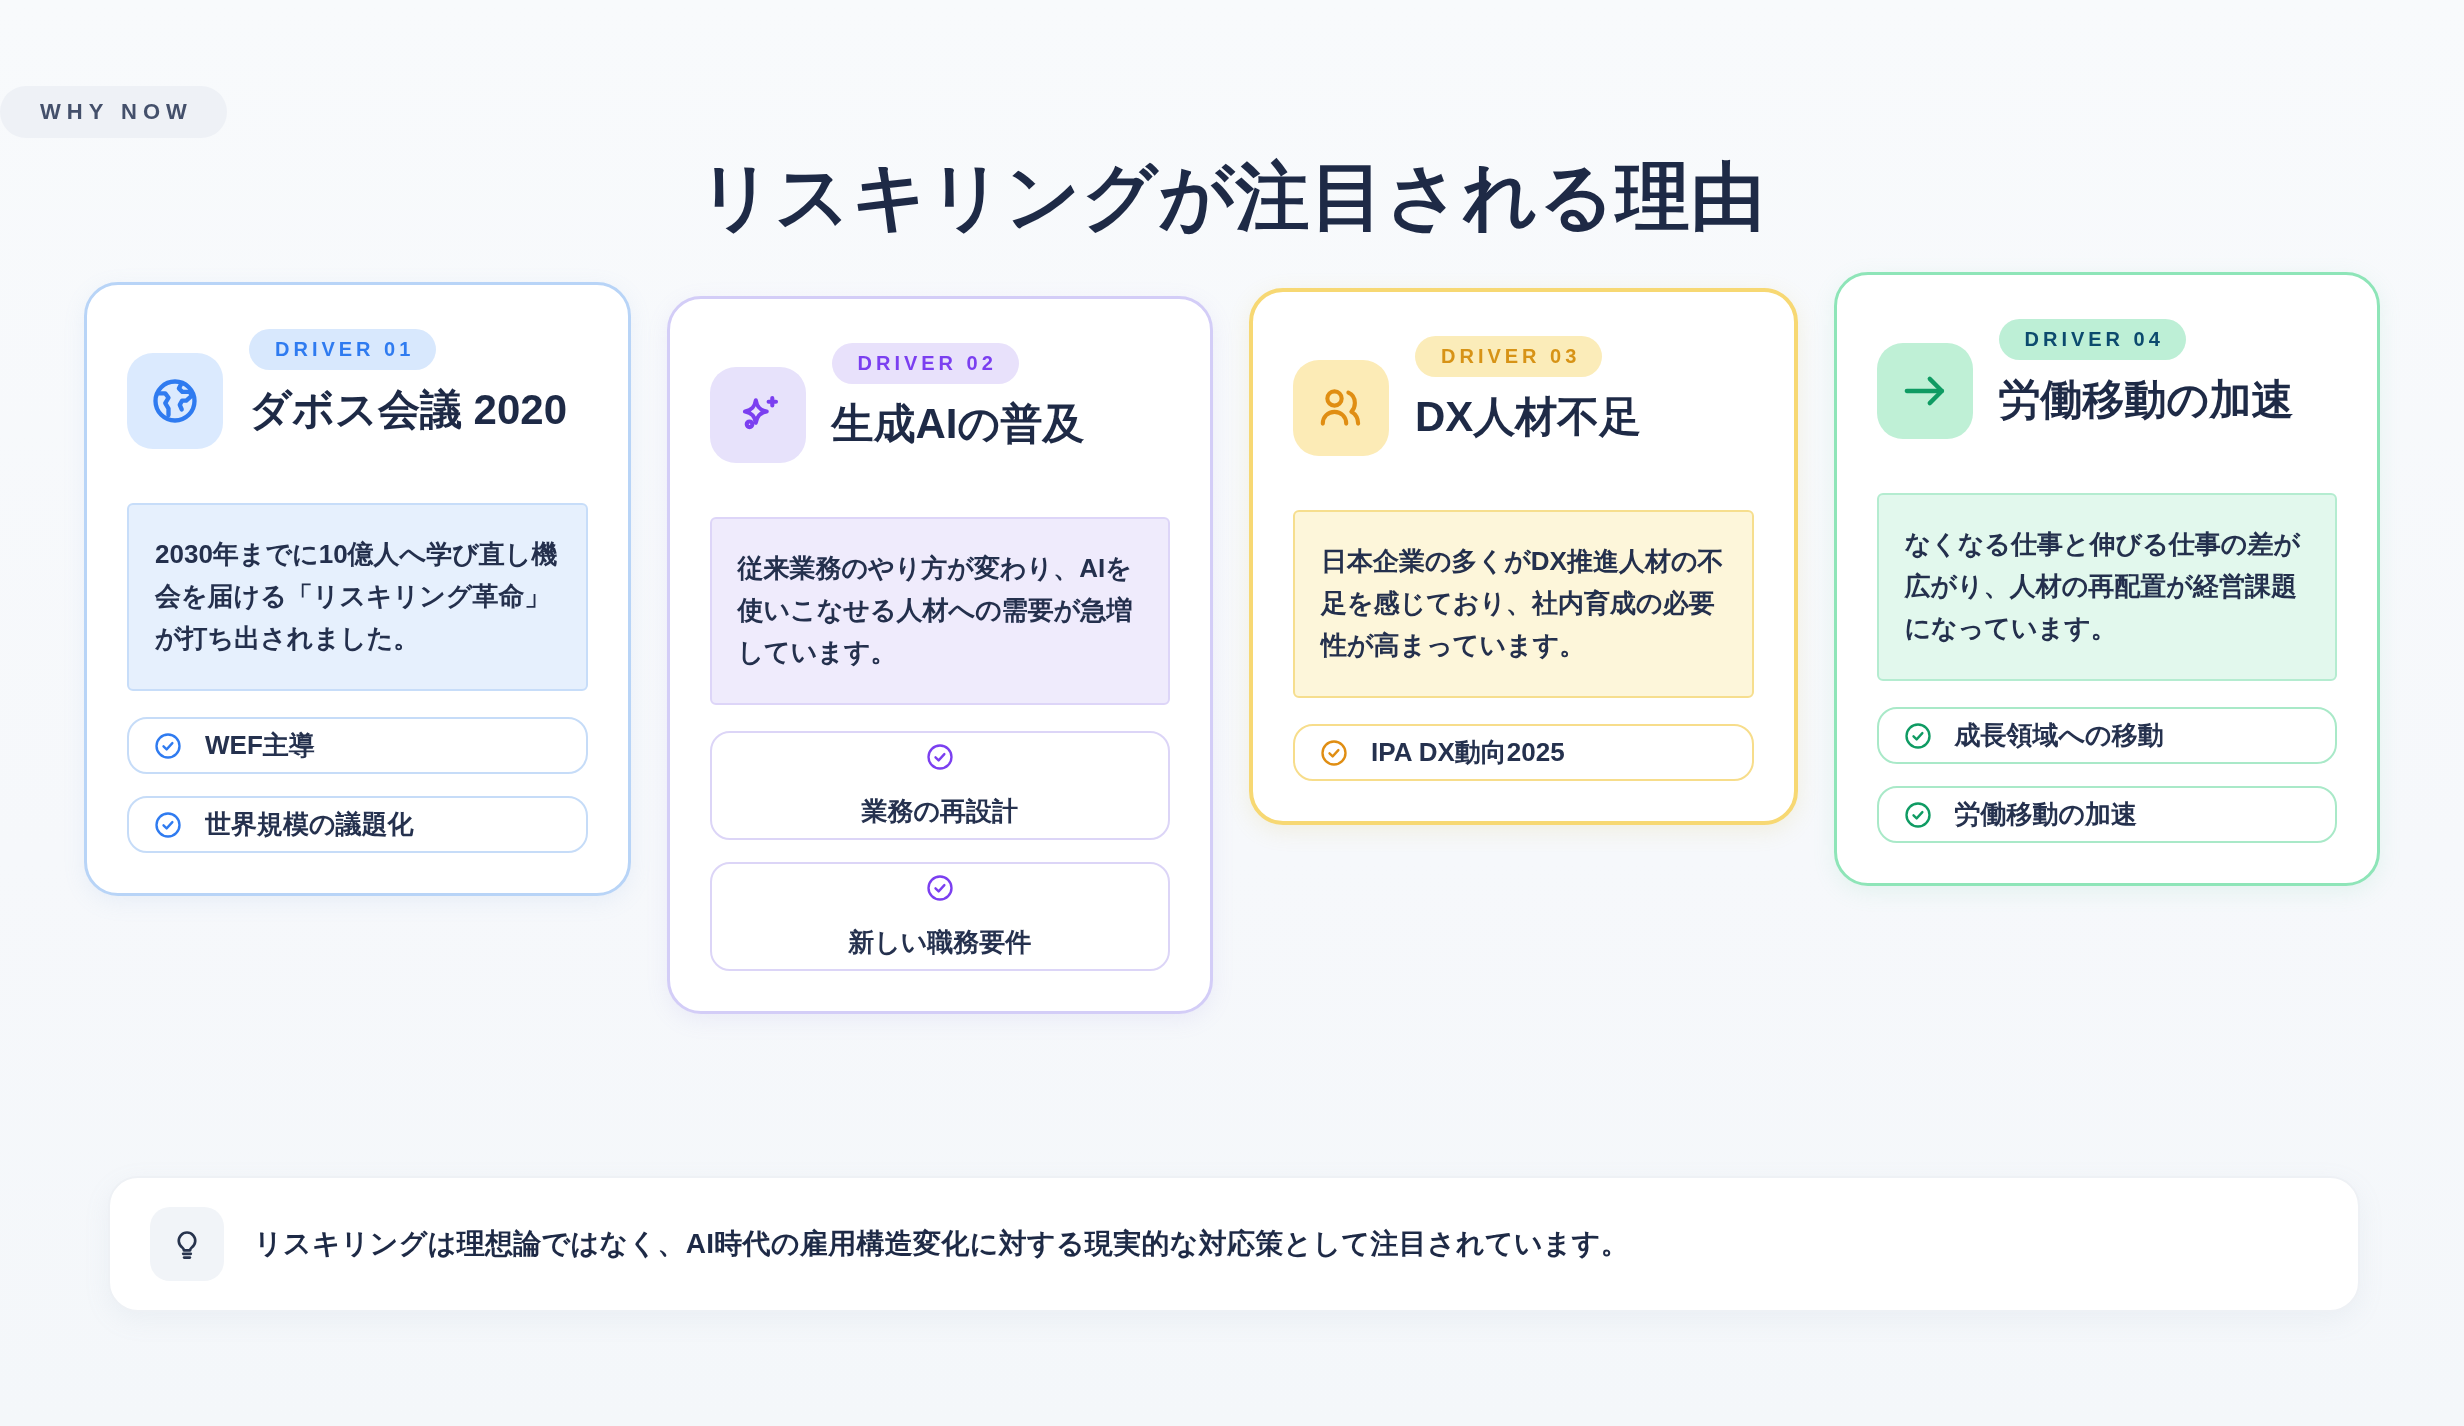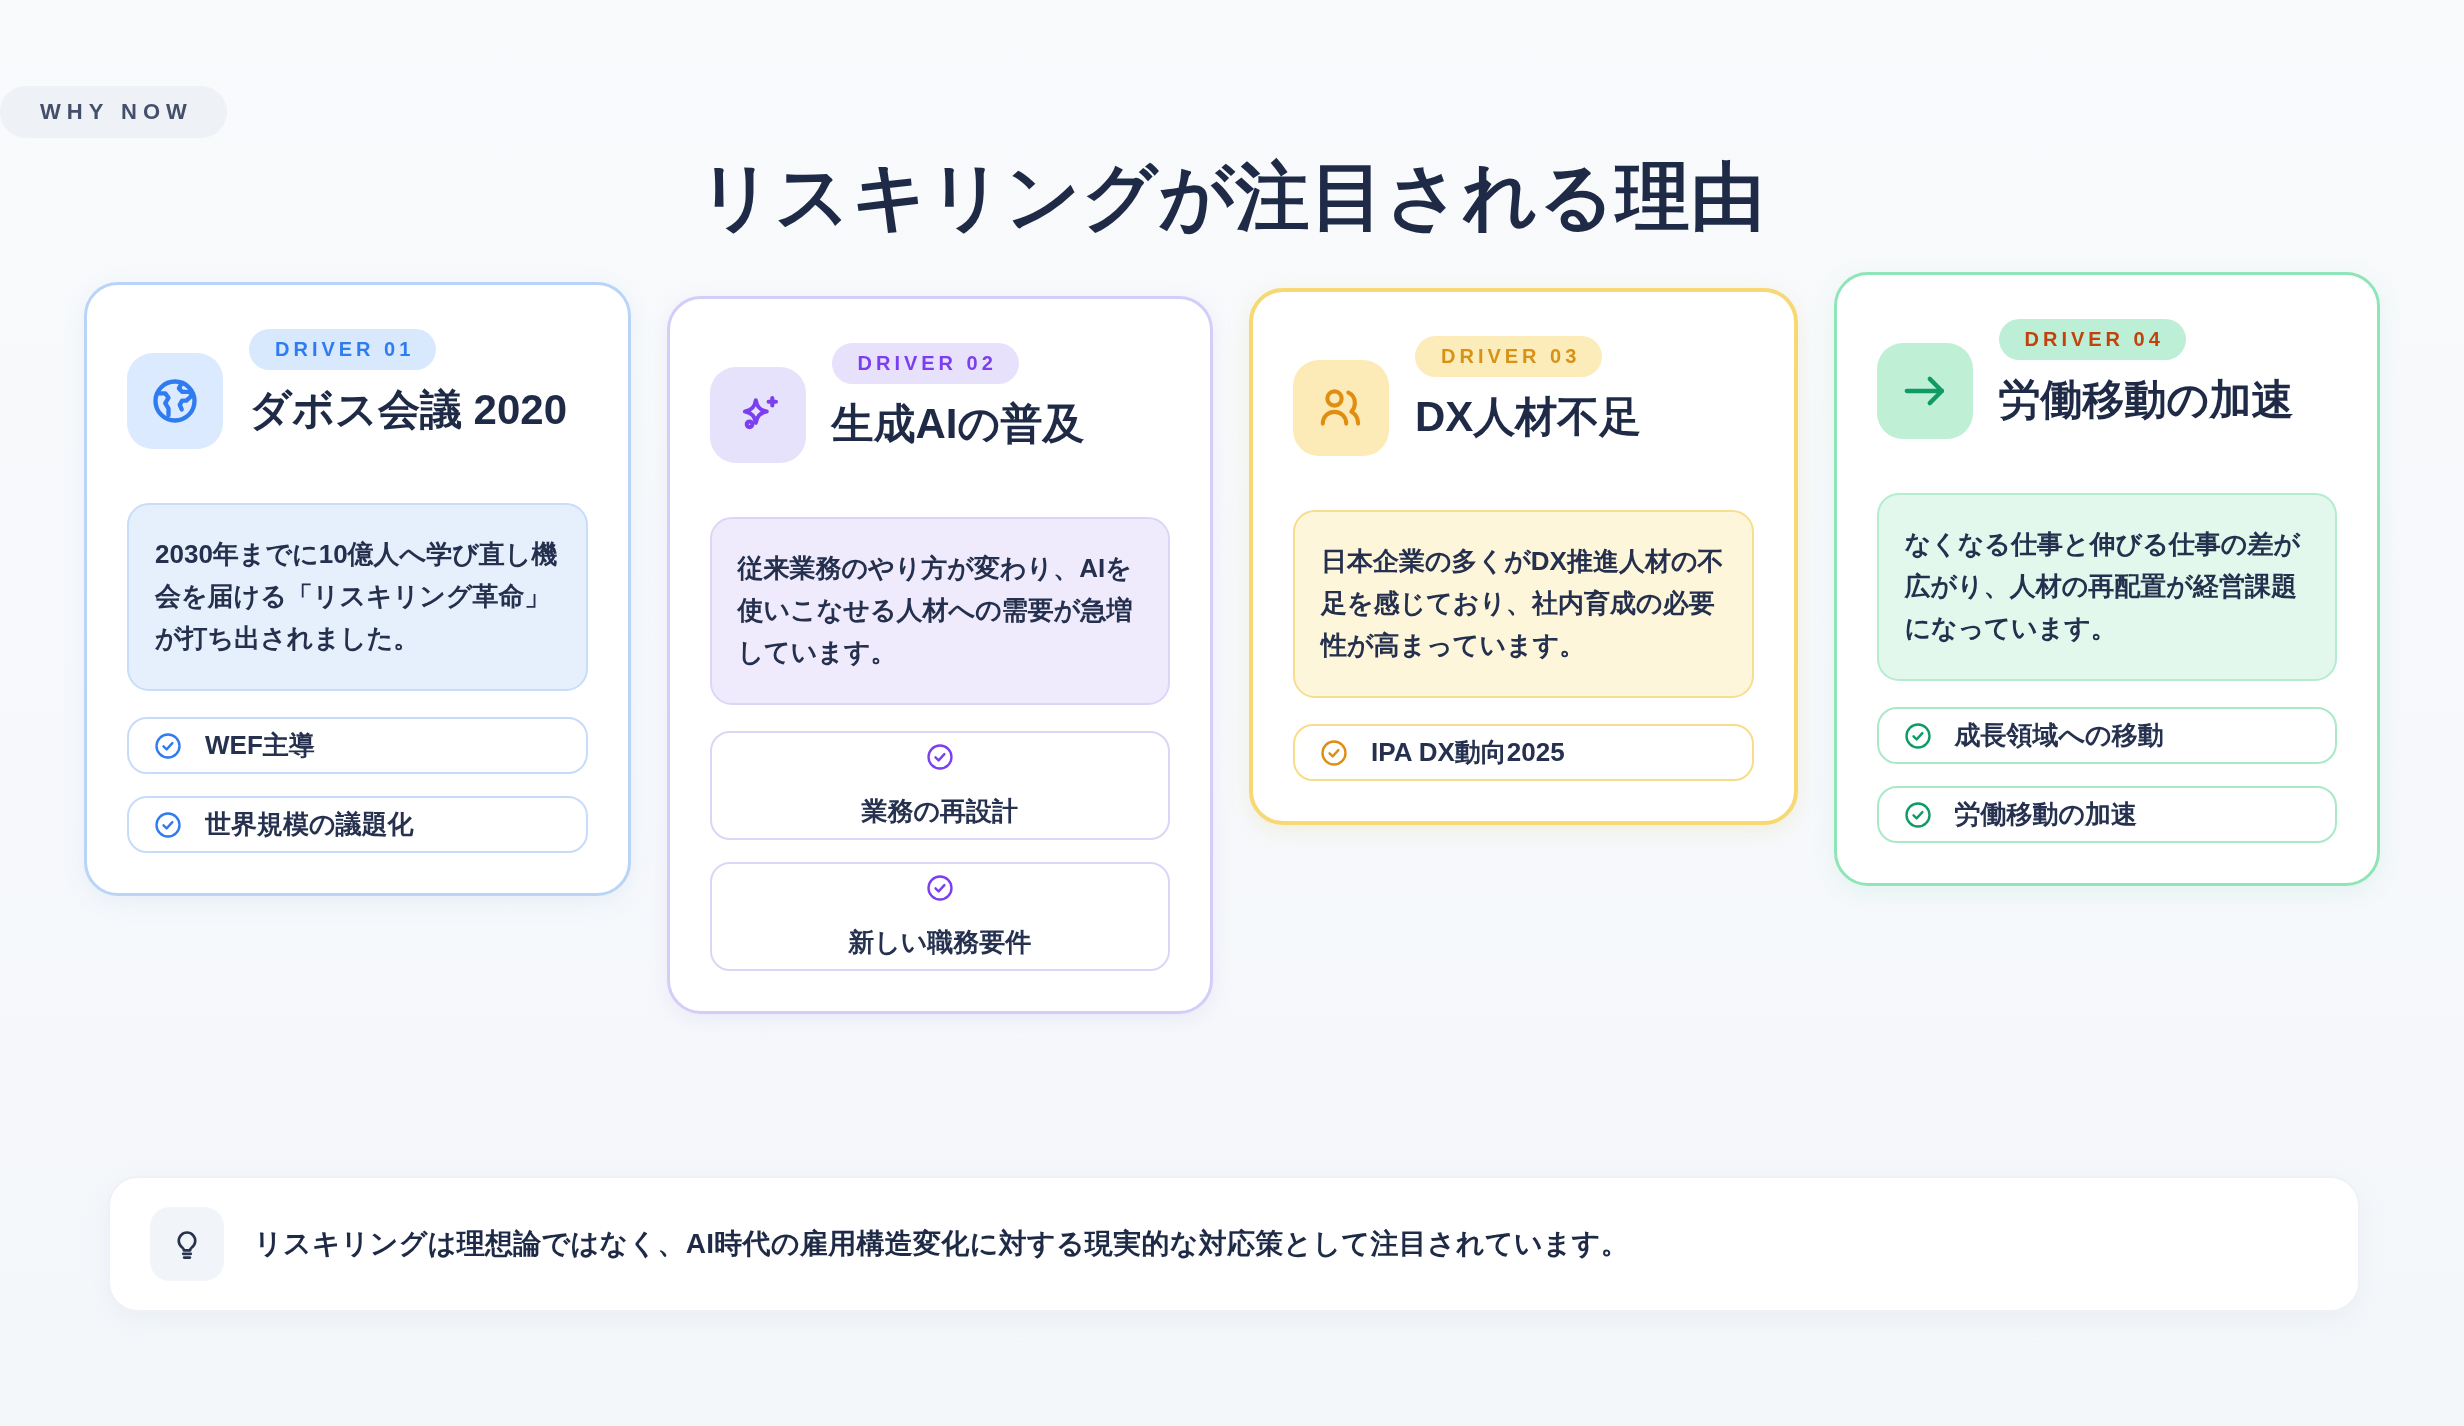--- a/index.html
+++ b/index.html
@@ -95,34 +95,34 @@
     font-size: 20px;
     font-weight: bold;
     letter-spacing: 4px;
     padding: 9px 22px 9px 26px;
     border-radius: 30px;
     margin-bottom: 14px;
   }
   .blue   .badge { background: #d8e8fd; color: #2f7bf0; }
   .purple .badge { background: #e8e1fb; color: #7b3ff0; }
   .amber  .badge { background: #fbecb9; color: #d79316; }
-  .green  .badge { background: #bdefd6; color: #c2410c; }
+  .green  .badge { background: #bdefd6; color: #0c4a6e; }
 
   .card-title {
     font-size: 42px;
     font-weight: bold;
     color: #1e2a46;
     line-height: 1.22;
     letter-spacing: 0px;
   }
 
   
   .desc {
     margin-top: 26px;
-    border-radius: 22px;
+    border-radius: 6px;
     padding: 28px 26px 30px 26px;
     font-size: 26px;
     font-weight: bold;
     line-height: 1.62;
     color: #24304d;
   }
   .blue   .desc { background: #e6f0fd; border: 2px solid #c7ddf9; }
   .purple .desc { background: #efebfc; border: 2px solid #ddd5f8; }
   .amber  .desc { background: #fdf6da; border: 2px solid #f6de8e; }
   .green  .desc { background: #e2f8ed; border: 2px solid #b4ecd0; }

